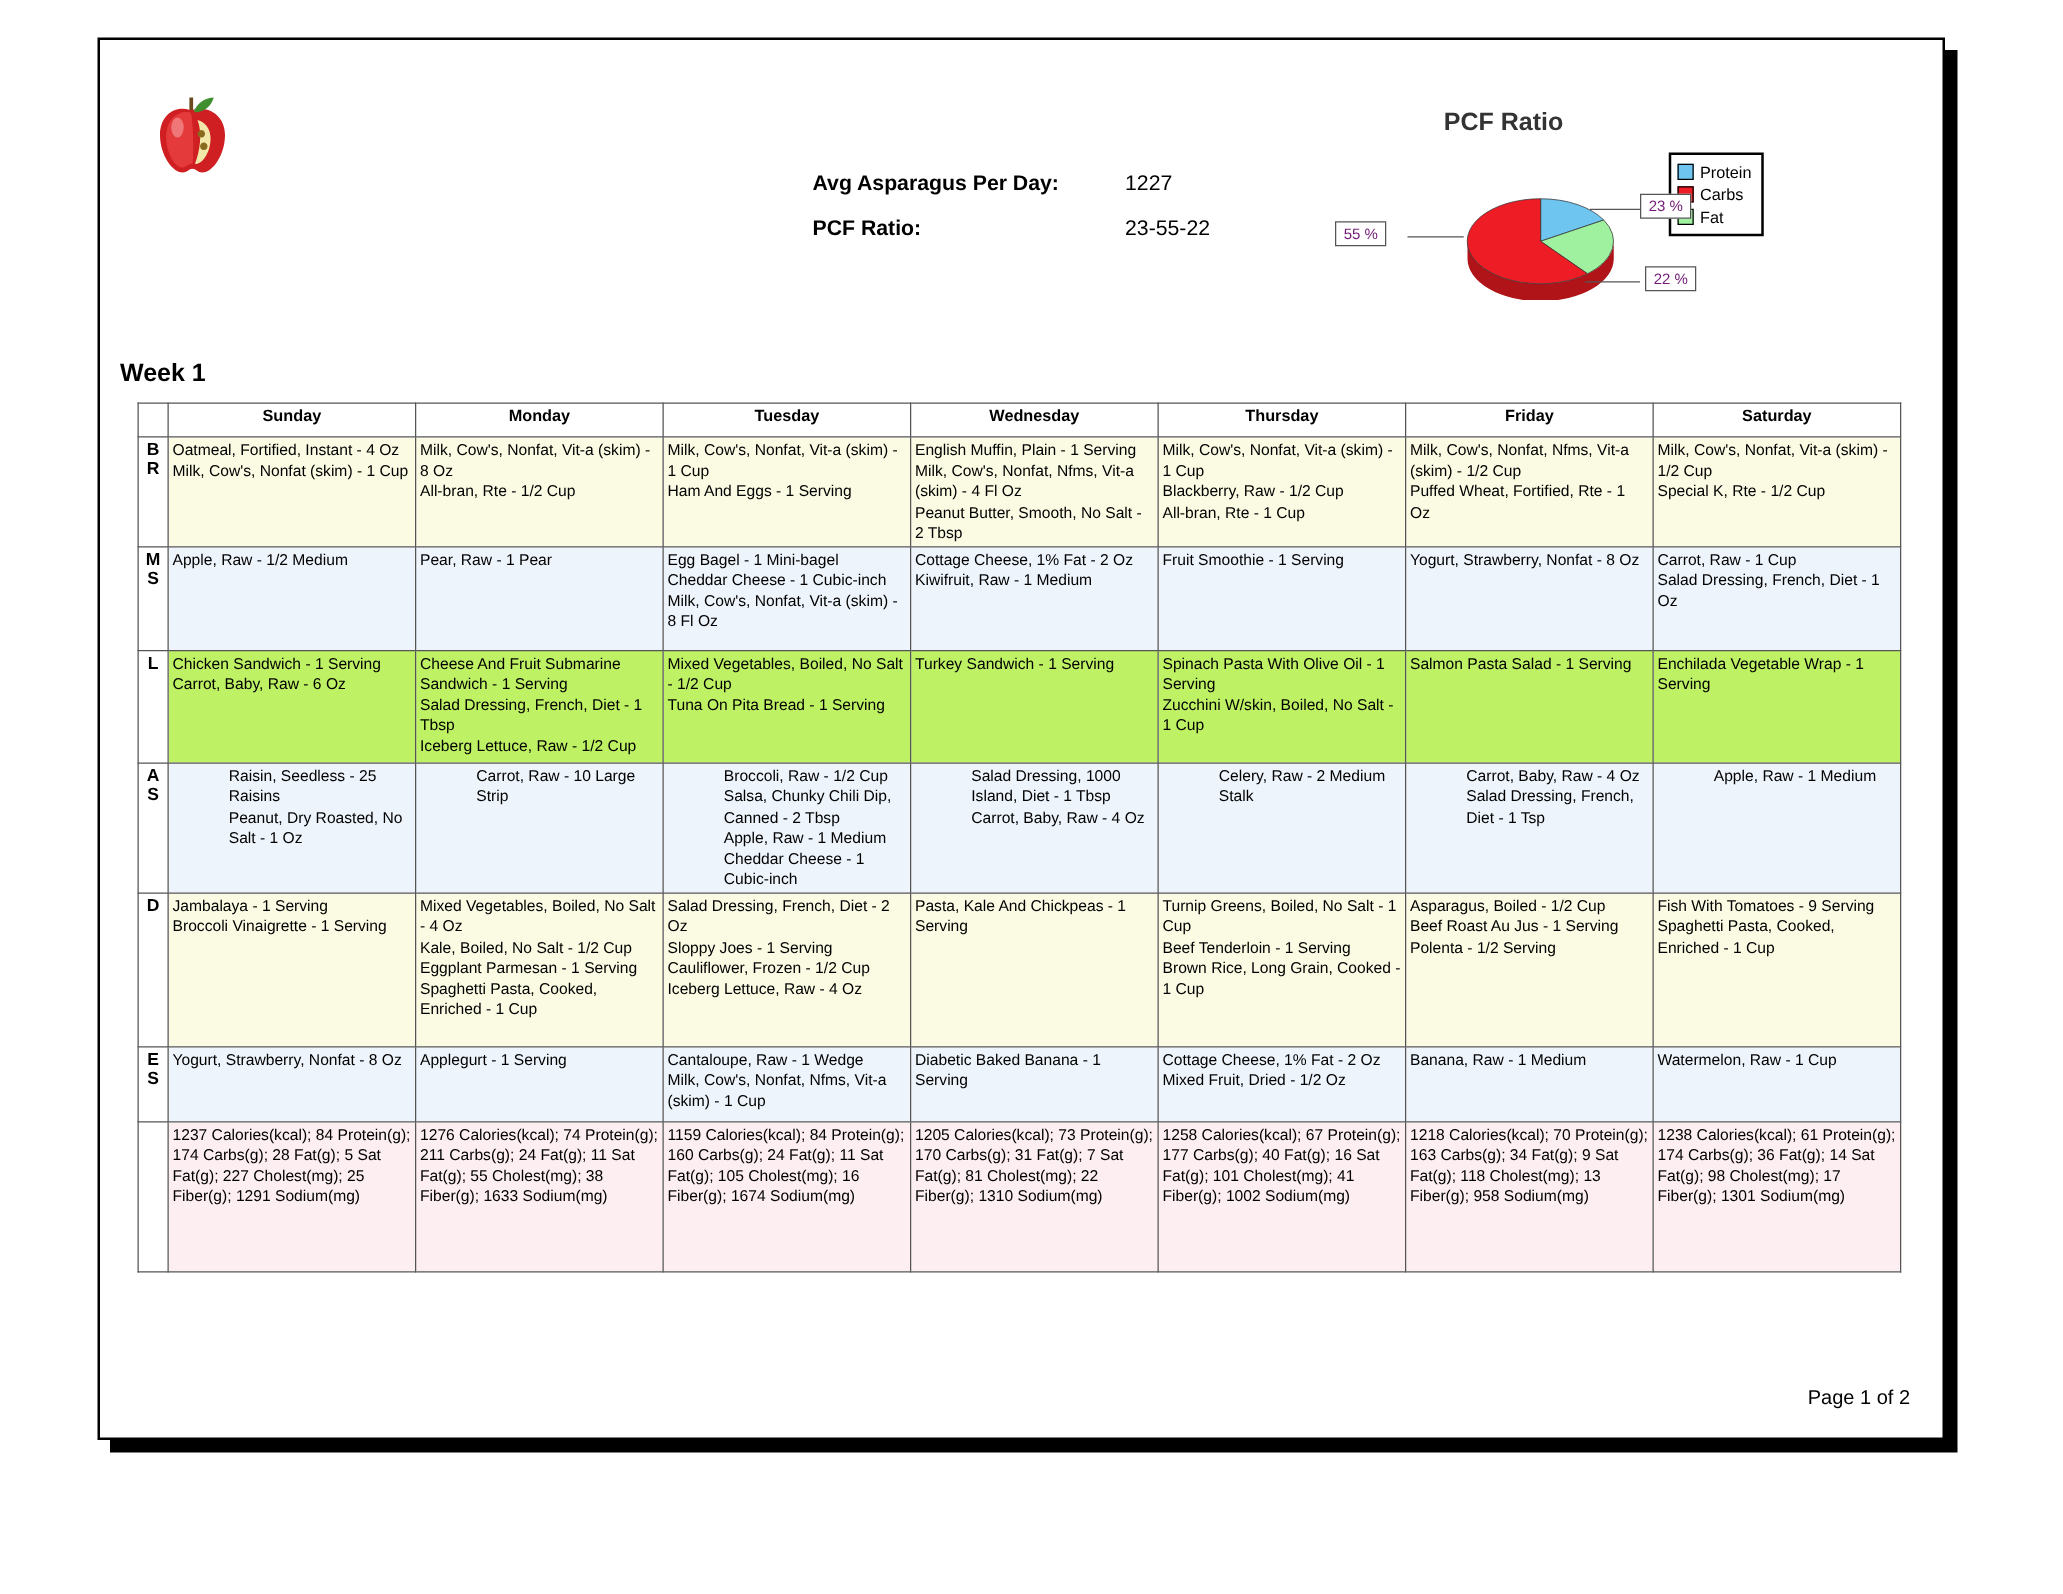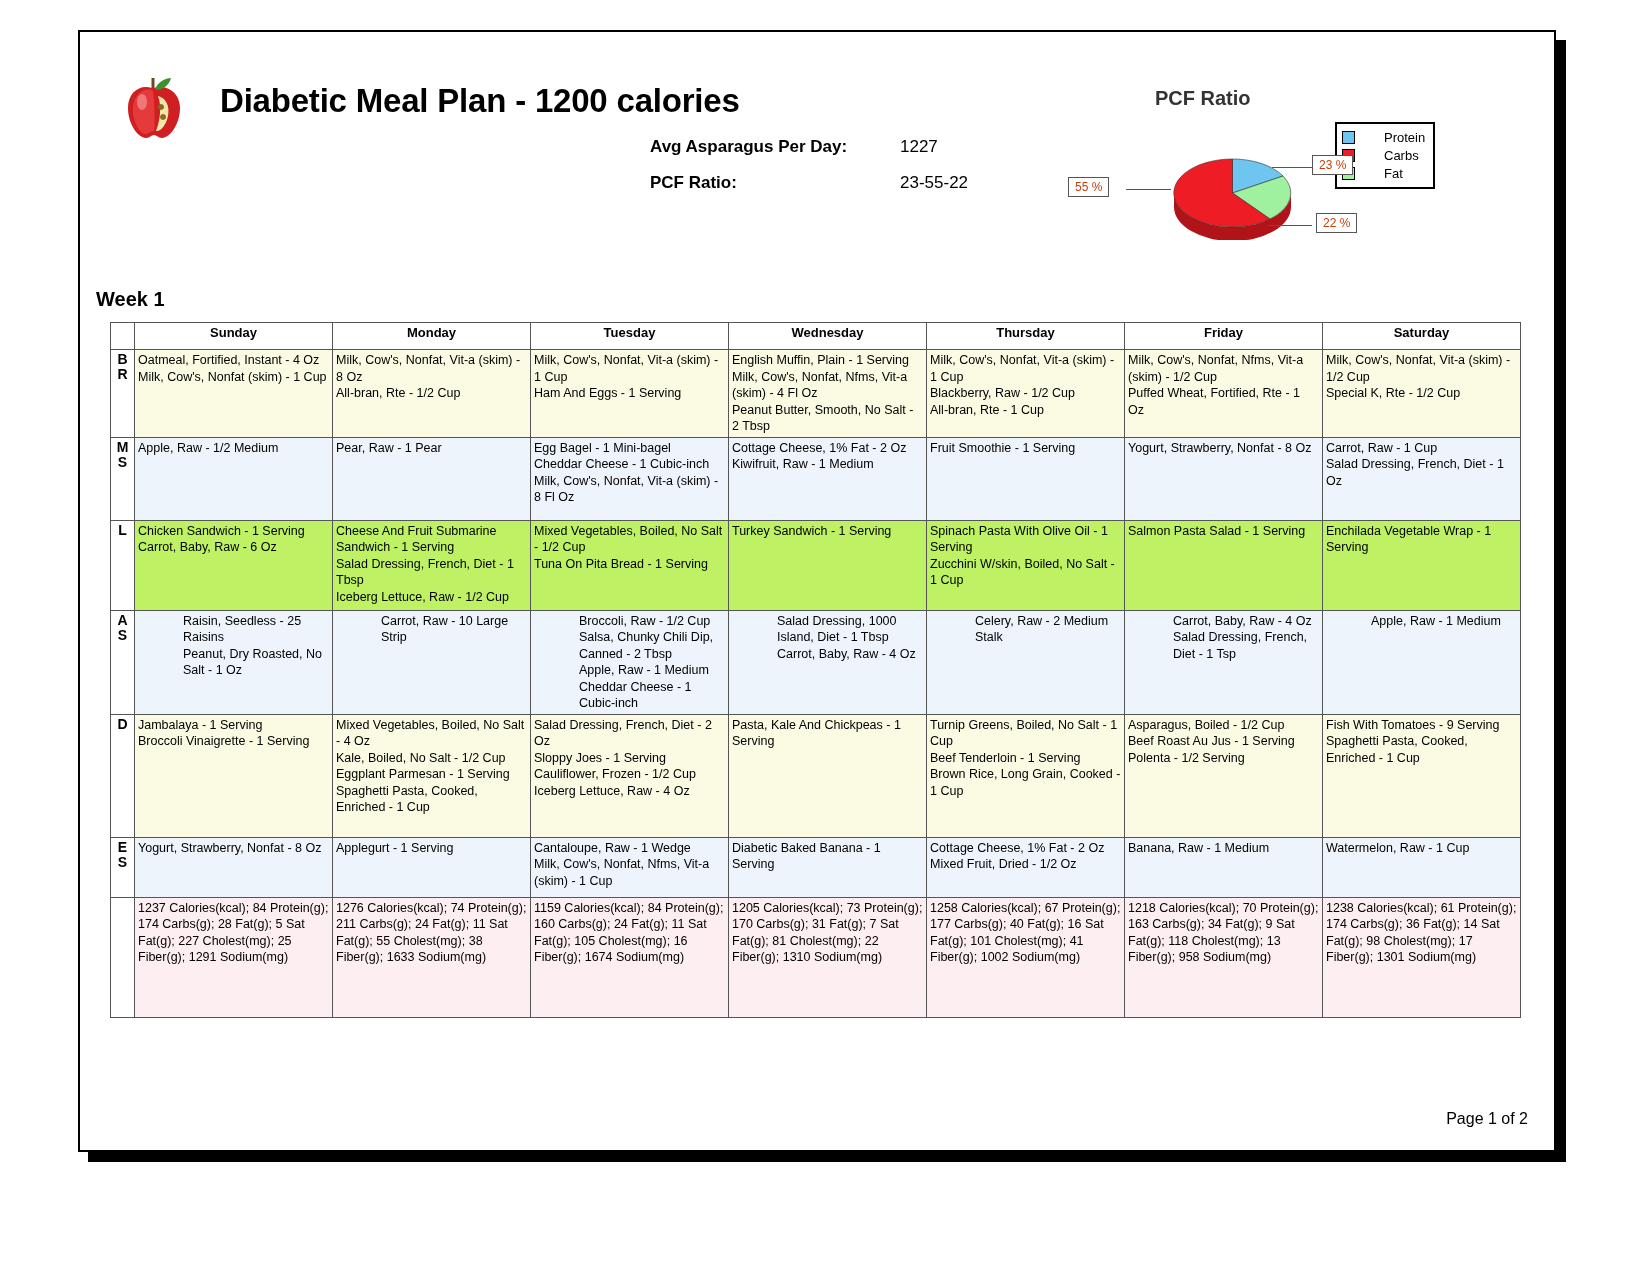--- a/index.html
+++ b/index.html
@@ -105,42 +105,41 @@
     border: 2px solid #000;
     background: #fff;
     padding: 4px 8px 4px 5px;
   }
   .legend-row {
     display: flex;
     align-items: center;
     font-size: 13px;
     line-height: 17px;
     margin: 1px 0;
-    gap: 24px;
   }
   .legend-swatch {
     width: 11px;
     height: 11px;
     border: 1px solid #000;
     margin-right: 5px;
   }
   .pie-wrap {
     position: absolute;
     left: 110px;
     top: 68px;
     width: 125px;
     height: 95px;
   }
   .callout {
     position: absolute;
     border: 1px solid #555;
     background: #fff;
     font-size: 12px;
     padding: 2px 6px;
-    color: #c2410c;
+    color: #701a75;
   }
   .leader {
     position: absolute;
     background: #555;
     height: 1px;
   }
 
   
   .week-title {
     position: absolute;
@@ -220,21 +219,20 @@
       <path d="M30 14 C22 12 12 18 11 31 C10 44 17 57 23 58 C26 58.5 28 55 32 55 C33 55 33 14 30 14 Z" fill="#e8403f" opacity="0.85"></path>
       <path d="M33 13 C36 6 43 2 49 2 C47 9 42 13 35 14 Z" fill="#3f8f2f"></path>
       <path d="M31 12 L31 2" stroke="#6b4a1e" stroke-width="3" fill="none"></path>
       <ellipse cx="20" cy="26" rx="5" ry="8" fill="#f6a0a0" opacity="0.6"></ellipse>
       <path d="M36 20 C44 22 48 30 46 40 C44 50 38 56 34 55 C38 45 40 30 36 20 Z" fill="#f2e6a8"></path>
       <path d="M39 28 a3 3 0 1 0 0.1 0" fill="#8a6a1e"></path>
       <path d="M41 38 a3 3 0 1 0 0.1 0" fill="#8a6a1e"></path>
     </svg>
   </div>
 
-  <div class="title">Diabetic Meal Plan - 1200 calories</div>
 
   <div class="avg-label">Avg Asparagus Per Day:</div>
   <div class="avg-value">1227</div>
   <div class="pcf-label">PCF Ratio:</div>
   <div class="pcf-value">23-55-22</div>
 
   <div class="chart-area">
     <div class="chart-title">PCF Ratio</div>
 
     <div class="legend">

